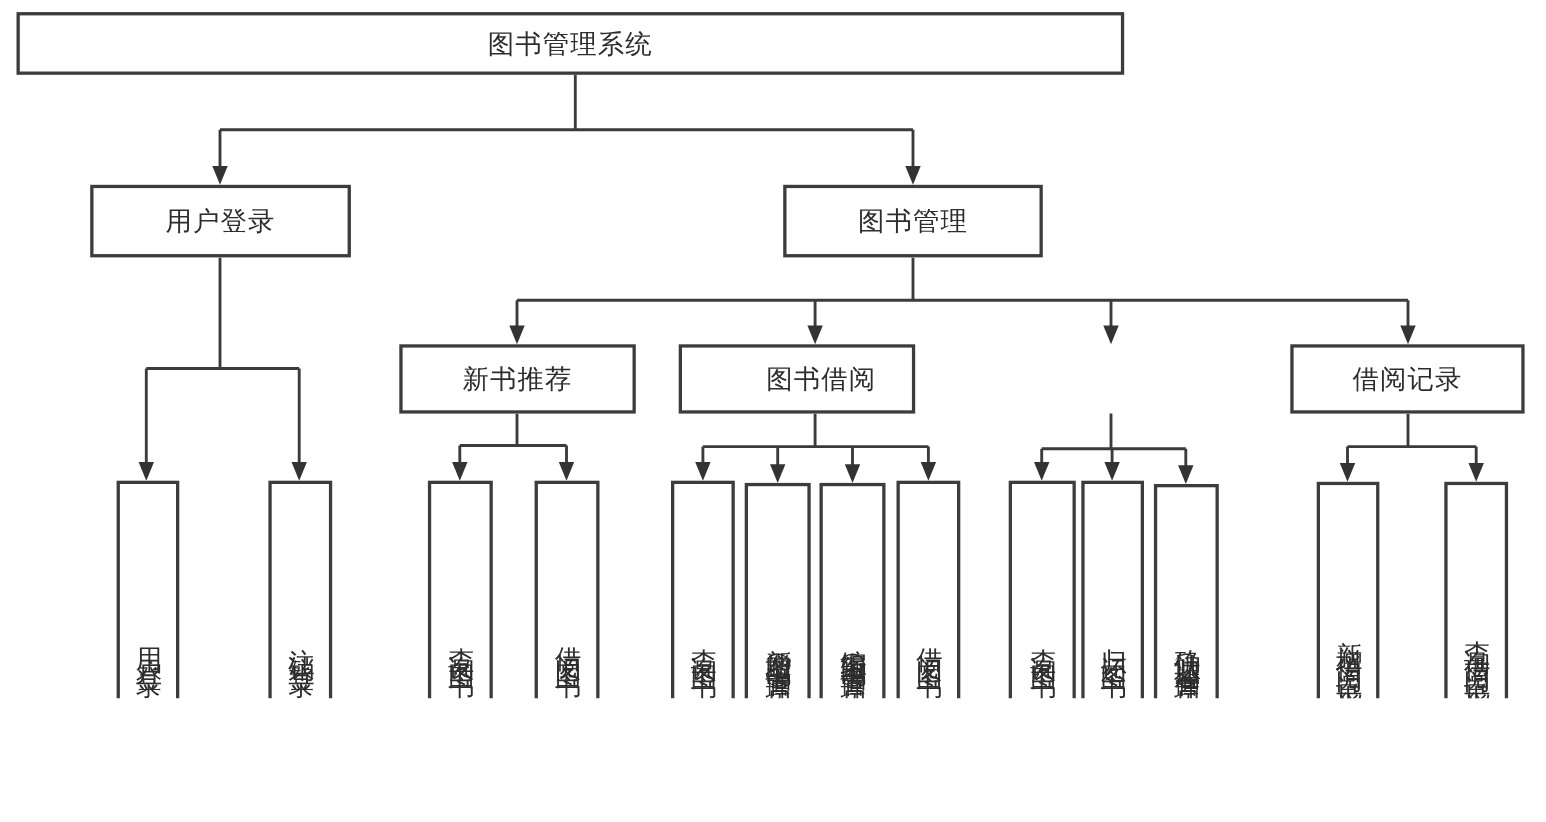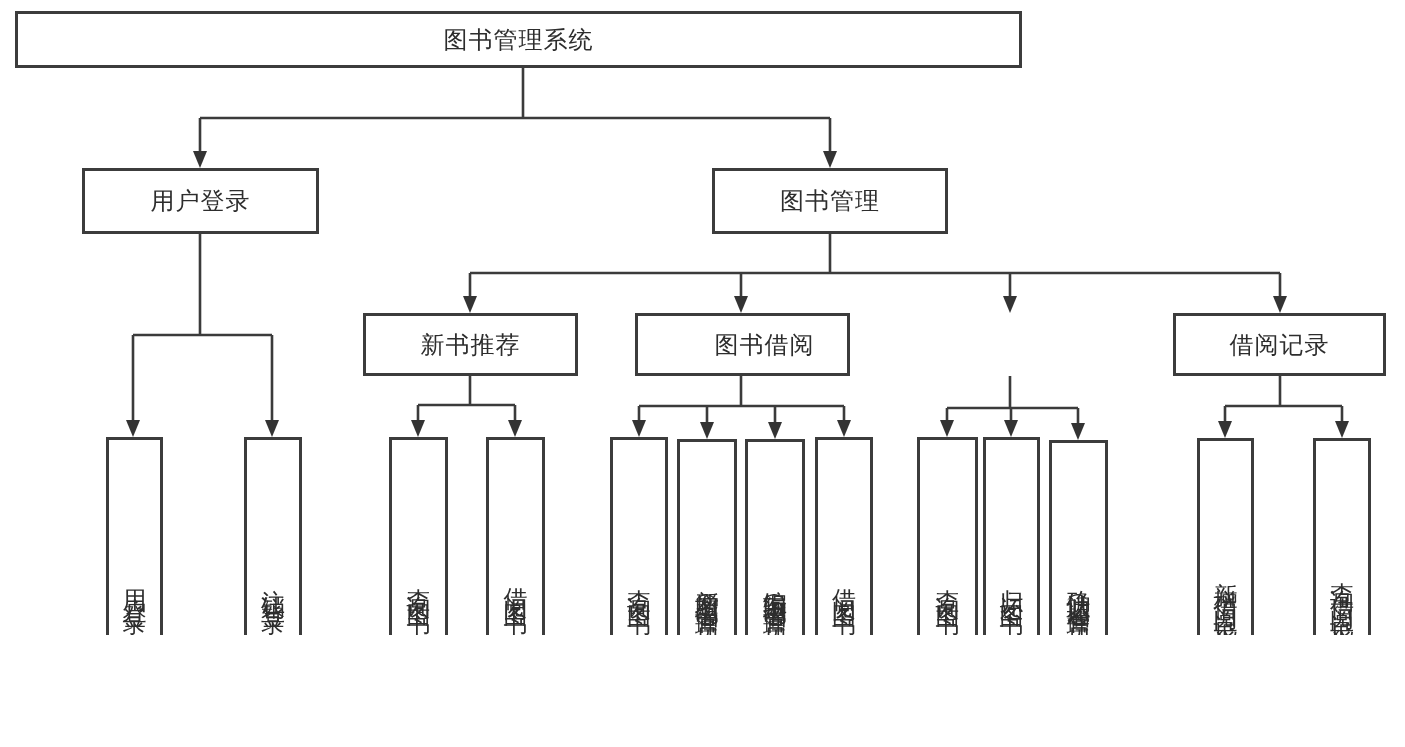--- a/index.html
+++ b/index.html
@@ -77,21 +77,21 @@
     <polygon points="1218,421 1232,421 1225,438"></polygon>
     <polygon points="1335,421 1349,421 1342,438"></polygon>
   </svg>
 
   <div class="node node-h" style="left:15px;top:11px;width:1007px;height:57px;">图书管理系统</div>
 
   <div class="node node-h" style="left:82px;top:168px;width:237px;height:66px;">用户登录</div>
   <div class="node node-h" style="left:363px;top:313px;width:215px;height:63px;">新书推荐</div>
 
   <div class="node node-h" style="left:712px;top:168px;width:236px;height:66px;">图书管理</div>
-  <div class="node node-h" style="left:635px;top:313px;width:215px;height:63px;padding-left:44px;">图书借阅</div>
+  <div class="node node-h" style="left:617px;top:313px;width:215px;height:63px;padding-left:44px;">图书借阅</div>
   <div class="node node-h" style="left:1173px;top:313px;width:213px;height:63px;">借阅记录</div>
 
   <div class="node node-v" style="left:106px;top:437px;width:57px;height:298px;">用户登录</div>
   <div class="node node-v" style="left:244px;top:437px;width:58px;height:298px;">注销登录</div>
 
   <div class="node node-v" style="left:389px;top:437px;width:59px;height:296px;">查询图书</div>
   <div class="node node-v" style="left:486px;top:437px;width:59px;height:296px;">借阅图书</div>
 
   <div class="node node-v" style="left:610px;top:437px;width:58px;height:298px;">查询图书</div>
   <div class="node node-v long" style="left:677px;top:439px;width:60px;height:299px;">新增图书（管理员）</div>

